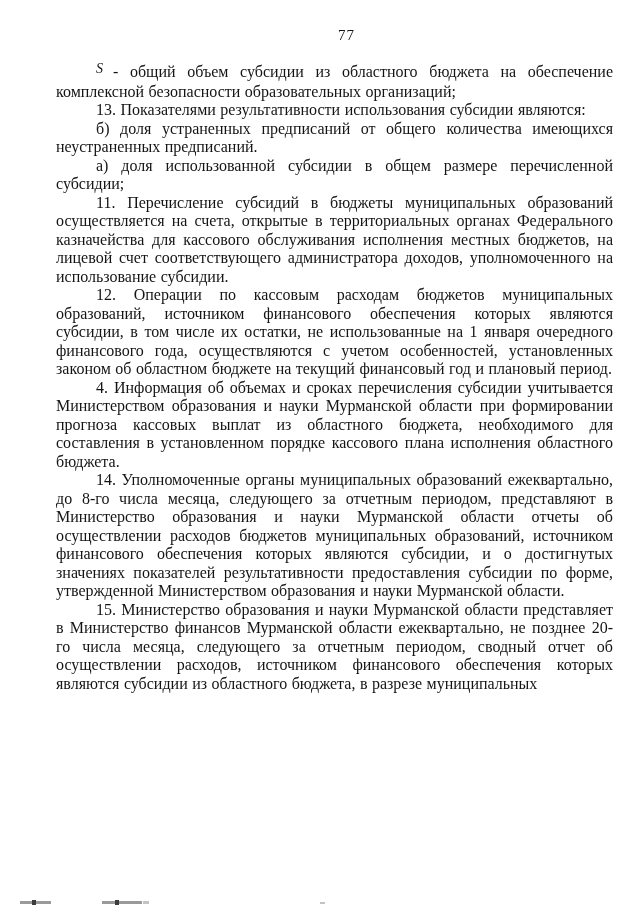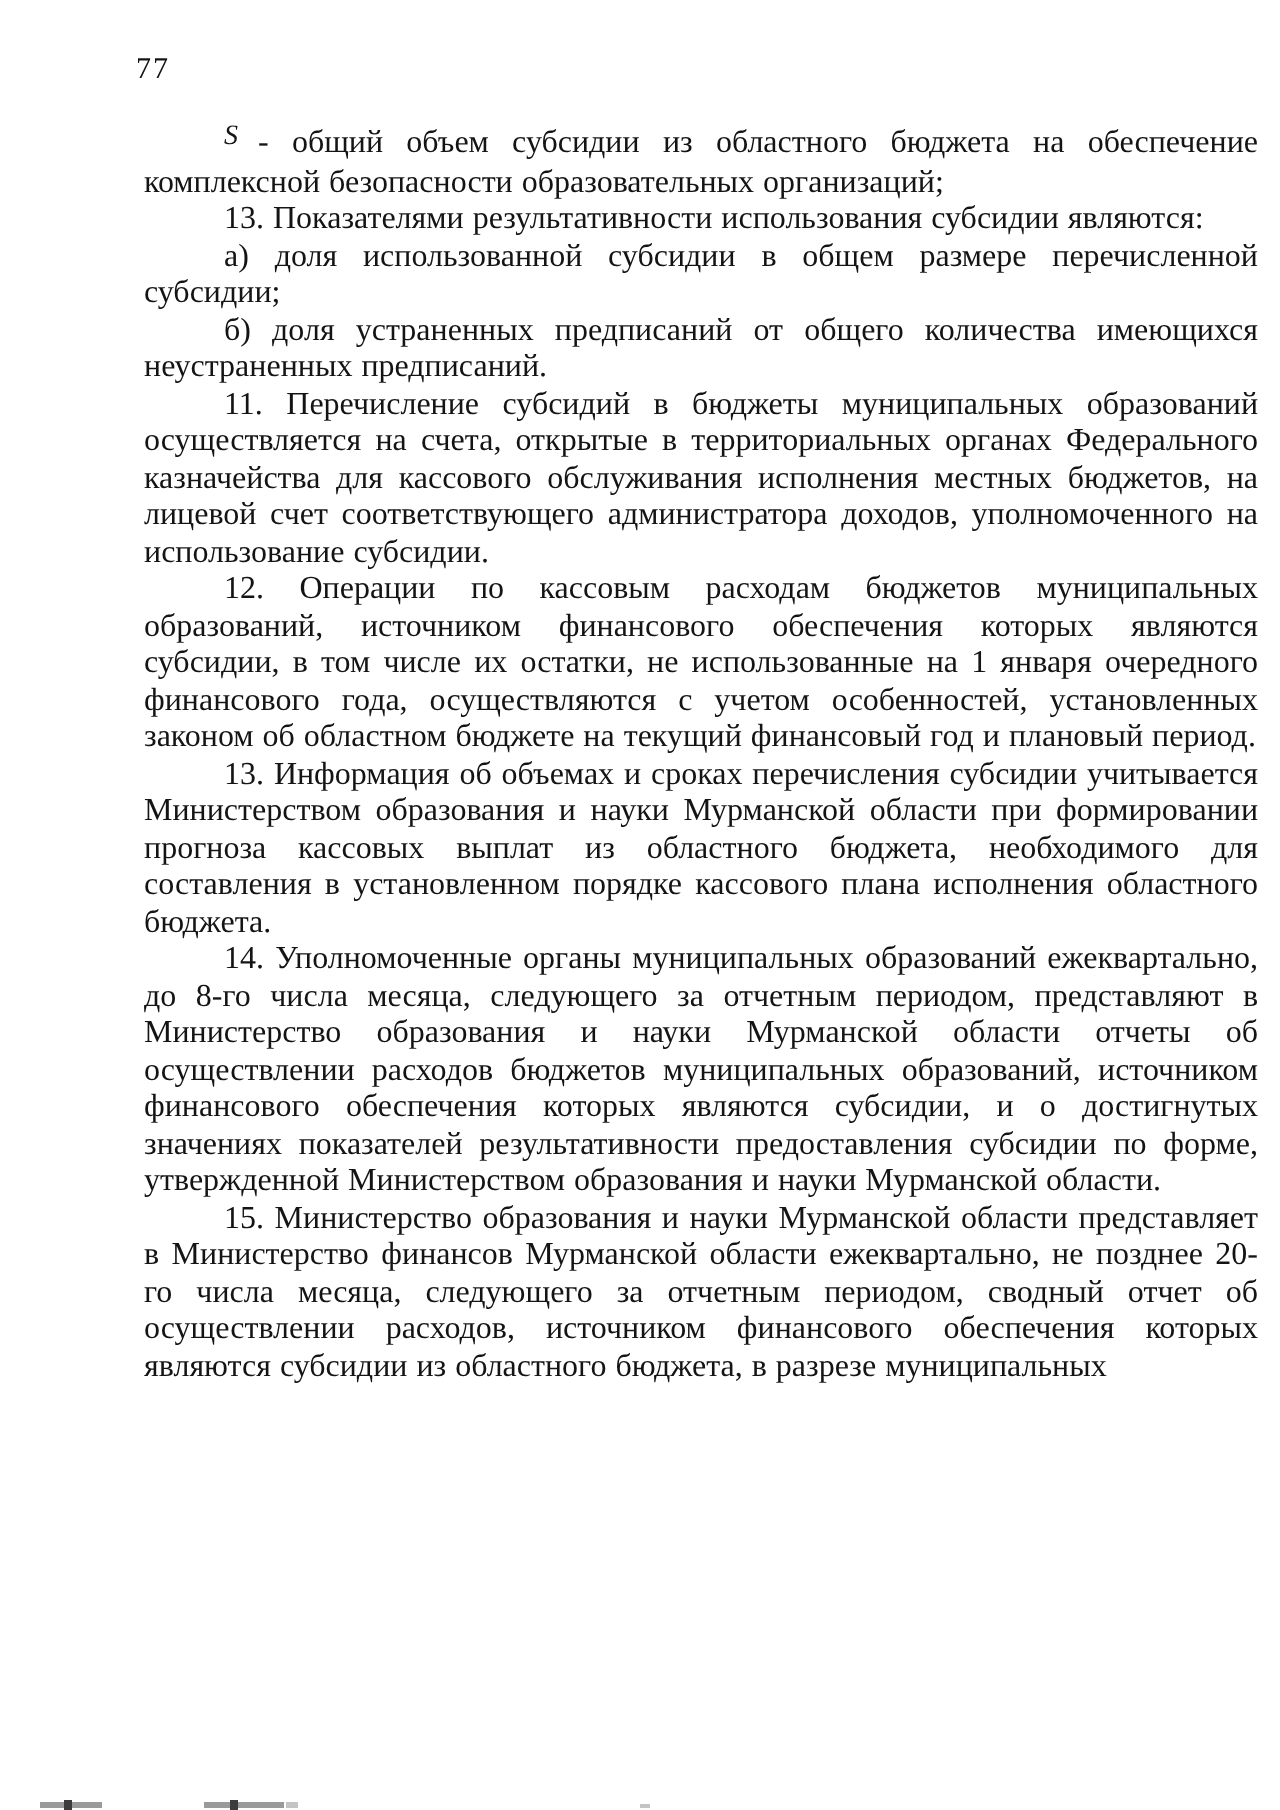--- a/index.html
+++ b/index.html
@@ -8,27 +8,27 @@
     width:640px;height:905px;
     background:#ffffff;
     overflow:hidden;
     font-family:"Liberation Serif","DejaVu Serif",serif;
     color:#141414;
     box-sizing:border-box;
   }
   .page-number{
     position:absolute;
     top:27px;left:68px;width:557px;
-    text-align:left;
+    text-align:center;
     font-size:15px;
     letter-spacing:1px;
   }
   .doc-body{
     position:absolute;
-    top:63px;left:72px;width:557px;
+    top:63px;left:56px;width:557px;
   }
   .para{
     margin:0;
     text-indent:40px;
     text-align:justify;
     font-size:16px;
     line-height:18.5px;
     hyphens:none;
     word-spacing:0.5px;
   }
@@ -52,25 +52,25 @@
 </style>
 </head>
 <body>
 
 <div class="page">
   <div class="page-number">77</div>
 
   <div class="doc-body">
       <p class="para"><span class="math math-raised-s"><span class="var">S</span></span>- общий объем субсидии из областного бюджета на обеспечение комплексной безопасности образовательных организаций;</p>
       <p class="para">13. Показателями результативности использования субсидии являются:</p>
+      <p class="para">б) доля устраненных предписаний от общего количества имеющихся неустраненных предписаний.</p>
       <p class="para">а) доля использованной субсидии в общем размере перечисленной субсидии;</p>
-      <p class="para">б) доля устраненных предписаний от общего количества имеющихся неустраненных предписаний.</p>
       <p class="para">11. Перечисление субсидий в бюджеты муниципальных образований осуществляется на счета, открытые в территориальных органах Федерального казначейства для кассового обслуживания исполнения местных бюджетов, на лицевой счет соответствующего администратора доходов, уполномоченного на использование субсидии.</p>
       <p class="para">12. Операции по кассовым расходам бюджетов муниципальных образований, источником финансового обеспечения которых являются субсидии, в том числе их остатки, не использованные на 1 января очередного финансового года, осуществляются с учетом особенностей, установленных законом об областном бюджете на текущий финансовый год и плановый период.</p>
-      <p class="para">13. Информация об объемах и сроках перечисления субсидии учитывается Министерством образования и науки Мурманской области при формировании прогноза кассовых выплат из областного бюджета, необходимого для составления в установленном порядке кассового плана исполнения областного бюджета.</p>
+      <p class="para">4. Информация об объемах и сроках перечисления субсидии учитывается Министерством образования и науки Мурманской области при формировании прогноза кассовых выплат из областного бюджета, необходимого для составления в установленном порядке кассового плана исполнения областного бюджета.</p>
       <p class="para">14. Уполномоченные органы муниципальных образований ежеквартально, до 8-го числа месяца, следующего за отчетным периодом, представляют в Министерство образования и науки Мурманской области отчеты об осуществлении расходов бюджетов муниципальных образований, источником финансового обеспечения которых являются субсидии, и о достигнутых значениях показателей результативности предоставления субсидии по форме, утвержденной Министерством образования и науки Мурманской области.</p>
       <p class="para">15. Министерство образования и науки Мурманской области представляет в Министерство финансов Мурманской области ежеквартально, не позднее 20-го числа месяца, следующего за отчетным периодом, сводный отчет об осуществлении расходов, источником финансового обеспечения которых являются субсидии из областного бюджета, в разрезе муниципальных</p>
     </div>
 
   <div class="artifact" style="left:20px;top:901px;width:31px;height:3px;">
     <span class="dot" style="left:12px;"></span>
   </div>
   <div class="artifact" style="left:102px;top:901px;width:40px;height:3px;">
     <span class="dot" style="left:13px;"></span>
   </div>

